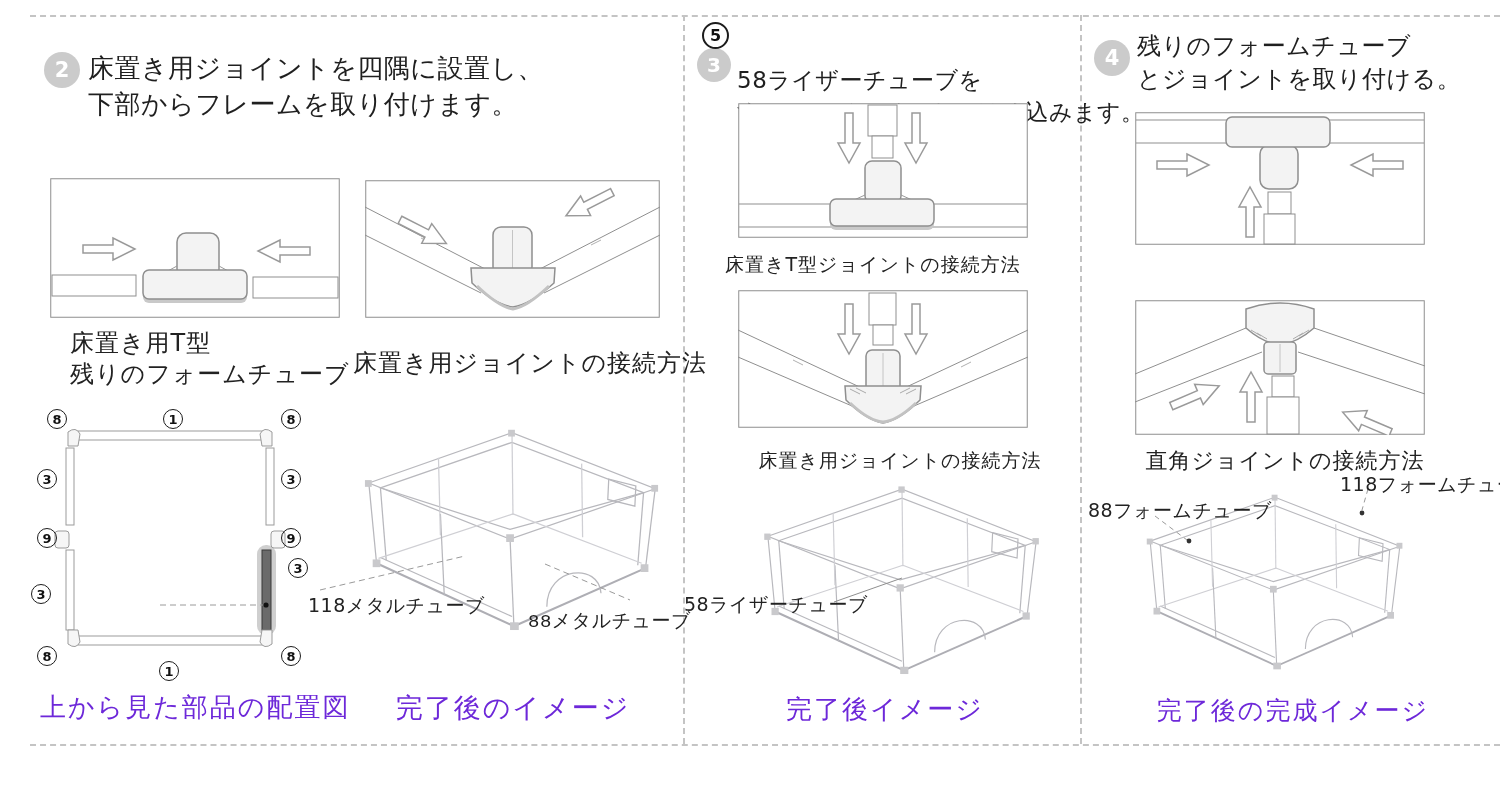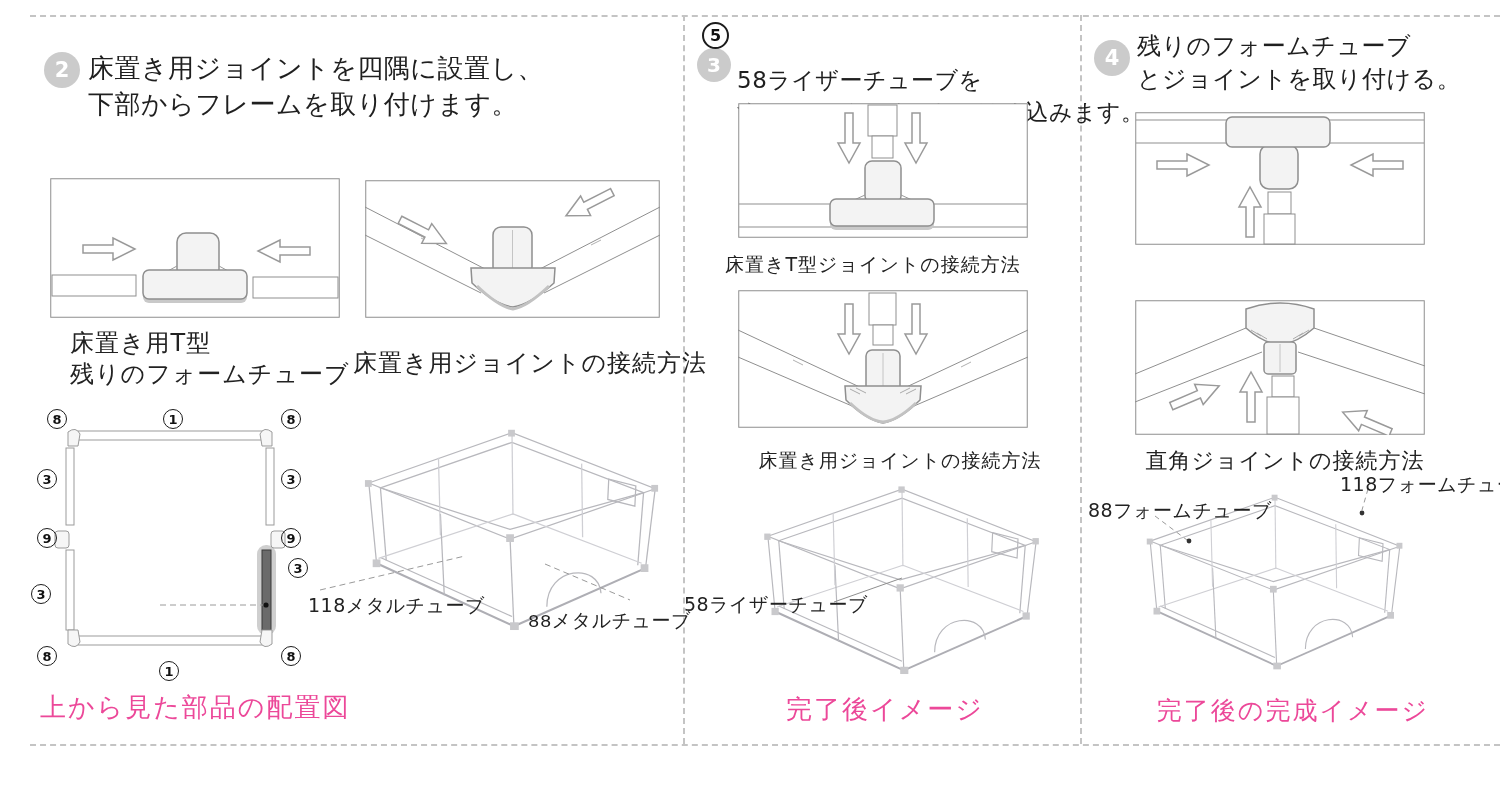--- a/index.html
+++ b/index.html
@@ -23,21 +23,21 @@
     font-weight:600;color:#111;
   }
   .circled.big{width:27px;height:27px;font-size:16px;}
   .marker{width:20px;height:20px;font-size:13px;border-width:1.5px;background:transparent;}
   .instr{font-size:26px;line-height:36px;letter-spacing:0.5px;font-weight:500;}
   .instr2{font-size:23px;line-height:32px;letter-spacing:0.5px;font-weight:500;}
   .instr3{font-size:24px;line-height:33px;letter-spacing:0.5px;font-weight:400;}
   .cap{font-size:24px;line-height:31px;letter-spacing:1px;color:#222;}
   .capC{font-size:19px;text-align:center;letter-spacing:1px;color:#222;}
   .capE{font-size:22px;text-align:center;letter-spacing:1px;color:#222;}
-  .capBig{font-size:25px;text-align:center;letter-spacing:2px;color:#ec4899;font-weight:500;}
+  .capBig{font-size:25px;text-align:center;letter-spacing:2px;color:#6d28d9;font-weight:500;}
   .lbl{font-size:19px;letter-spacing:0.5px;color:#222;}
   svg{display:block;}
 </style>
 </head>
 <body>
 
 <div id="canvas">
 
   <svg width="0" height="0" style="position:absolute" aria-hidden="true">
     <defs>
@@ -200,20 +200,21 @@
       <use href="#wirebox"></use>
     </svg>
   <svg class="abs" style="left:315px;top:550px;" width="160" height="45">
     <line x1="5" y1="40" x2="150" y2="6" stroke="#9a9a9a" stroke-dasharray="6,4"></line>
   </svg>
   <svg class="abs" style="left:540px;top:556px;" width="100" height="50">
     <line x1="5" y1="8" x2="90" y2="44" stroke="#9a9a9a" stroke-dasharray="6,4"></line>
   </svg>
   <span class="abs lbl nowrap" style="left:308px;top:593px;">118メタルチューブ</span>
   <span class="abs lbl nowrap" style="left:528px;top:608px;font-family:Liberation Mono, monospace;">88メタルチューブ</span>
+  <div class="abs capBig nowrap" style="left:363px;top:690px;width:300px;font-size:27px;">完了後のイメージ</div>
 
   <div class="abs badge small" style="left:697px;top:48px;">
     <span>3</span>
   </div>
   <span class="abs circled big" style="left:702px;top:22px;">
       <span>5</span>
     </span>
   <div class="abs instr2 nowrap" style="left:737px;top:28px;margin-top:36px;">
     <div>58ライザーチューブを</div>
     <div>すべてのジョイントにはめ込みます。</div>

